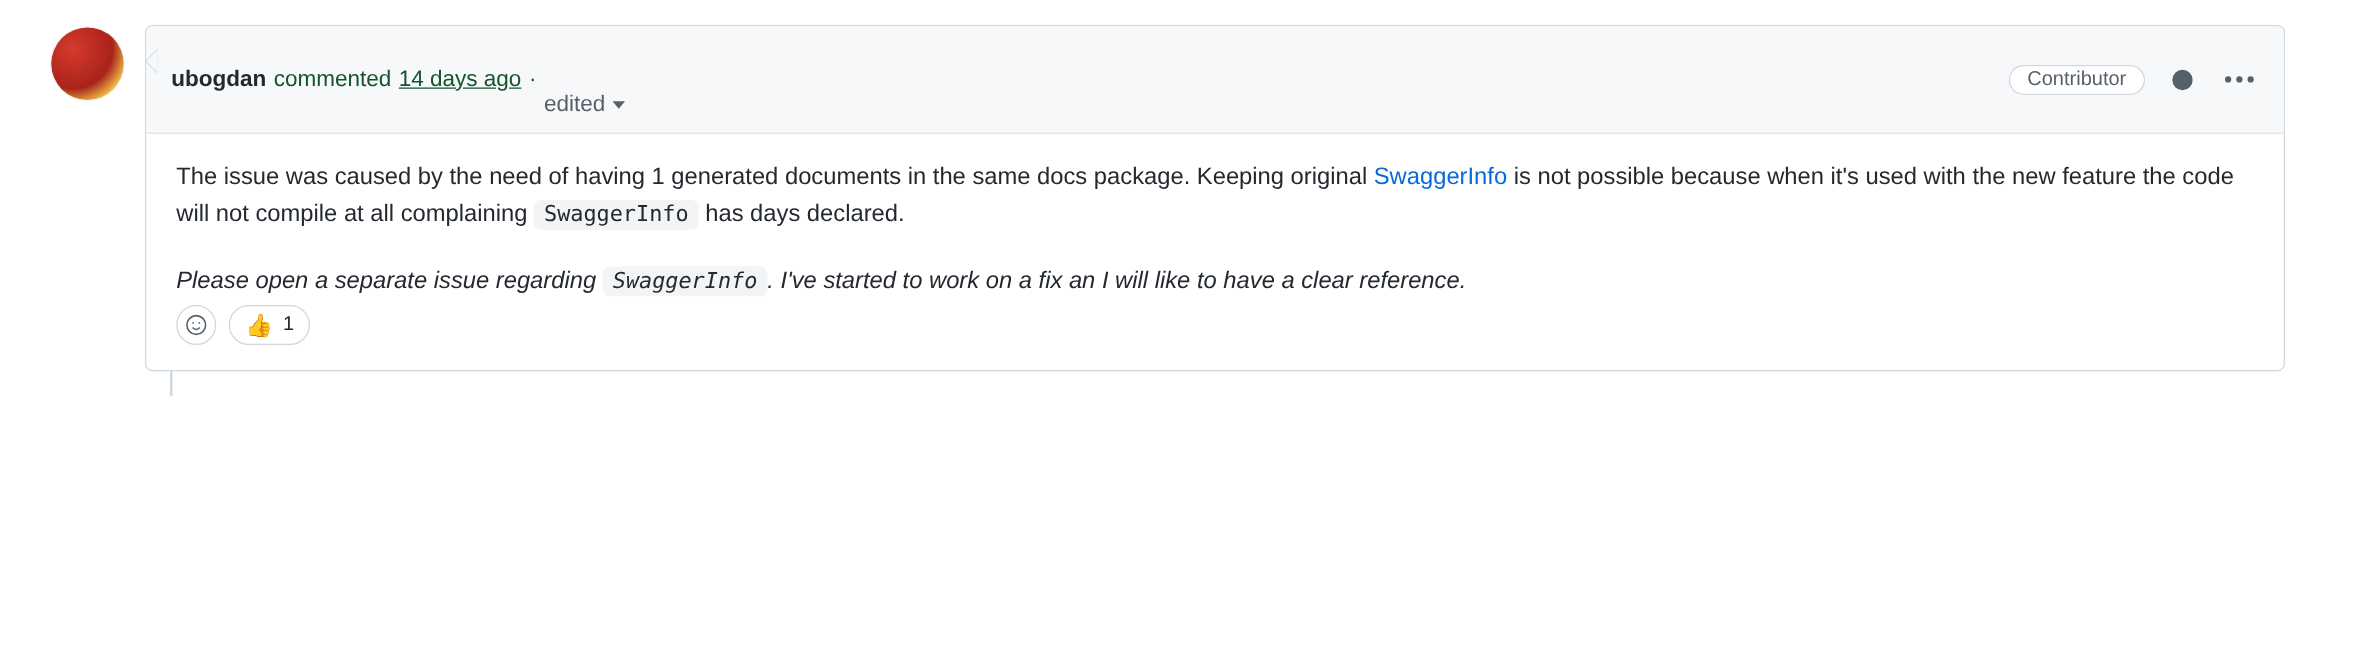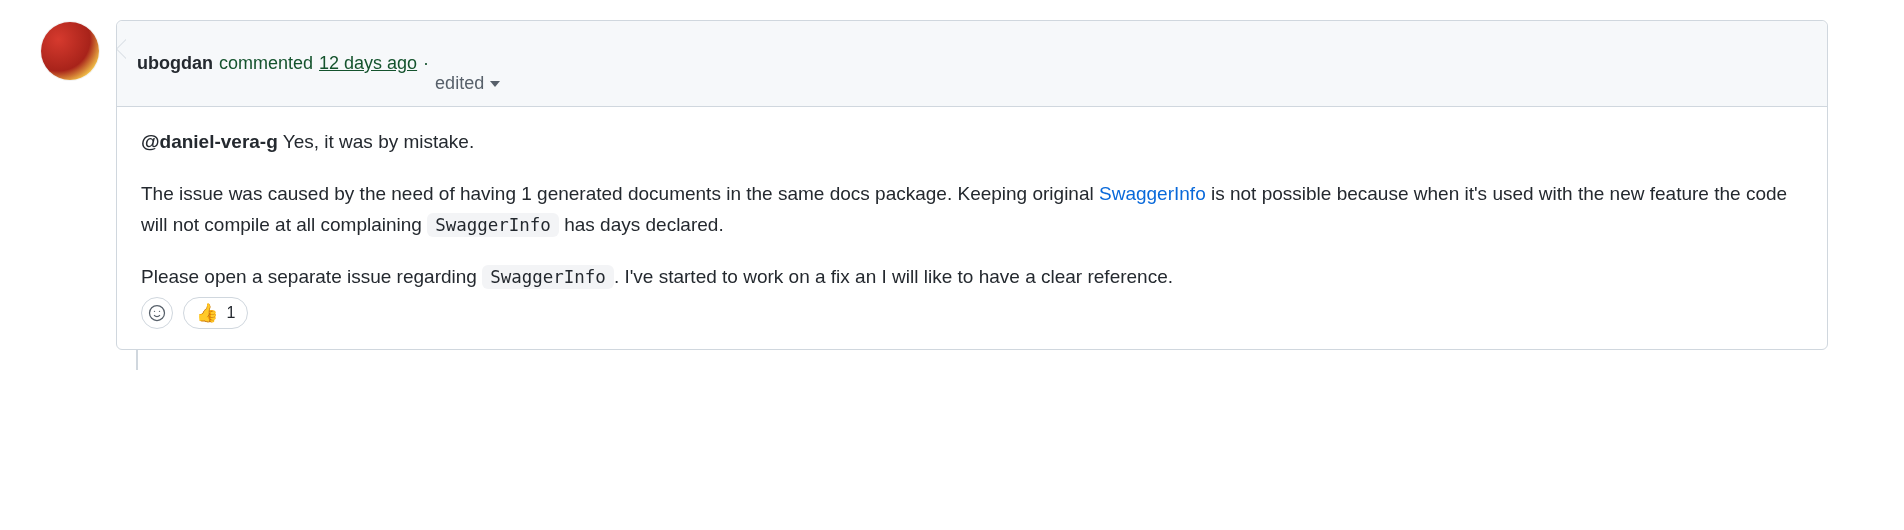--- a/index.html
+++ b/index.html
@@ -147,21 +147,21 @@
     background: #57606a;
     border-radius: 50%;
   }
   .comment-body {
     padding: 20px 24px;
     font-size: 19px;
     line-height: 1.6;
     color: #24292f;
   }
   .comment-body p { margin-bottom: 22px; }
-  .comment-body p:last-of-type { margin-bottom: 0; }
+  .comment-body p:last-of-type { margin-bottom: 0; font-style: italic; }
   .mention {
     font-weight: 600;
     color: #24292f;
     text-decoration: none;
   }
   .code-ref {
     color: #0969da;
     text-decoration: none;
   }
   code.inline {
@@ -213,33 +213,48 @@
     <a href="#" class="avatar" aria-label="user avatar"></a>
   </div>
 
   <div class="timeline">
     <div class="comment-box">
 
       <div class="comment-header">
         <div class="header-left">
           <a href="#" class="author-link">ubogdan</a>
           <span class="muted">commented</span>
-          <a href="#" class="muted">12 days ago</a>
+          <a href="#" class="muted">14 days ago</a>
           <span class="muted">·</span>
           <button class="edited-btn">
             <span>edited</span>
             <span class="caret-down"></span>
           </button>
         </div>
+        <div class="header-right">
+          <span class="badge">Contributor</span>
+          <button class="icon-btn" aria-label="add reaction">
+            <svg class="smiley-svg" viewBox="0 0 24 24">
+              <circle cx="12" cy="12" r="9"></circle>
+              <circle cx="9" cy="10" r="0.8" fill="#57606a" stroke="none"></circle>
+              <circle cx="15" cy="10" r="0.8" fill="#57606a" stroke="none"></circle>
+              <path d="M8.5 14.5c1 1.2 2.2 1.8 3.5 1.8s2.5-.6 3.5-1.8"></path>
+            </svg>
+          </button>
+          <button class="icon-btn" aria-label="more options">
+            <span class="kebab">
+                <span></span>
+                <span></span>
+                <span></span>
+              </span>
+          </button>
+        </div>
       </div>
 
       <div class="comment-body">
-        <p>
-          <a href="#" class="mention">@daniel-vera-g</a><span> Yes, it was by mistake.</span>
-        </p>
         <p>
           <span>The issue was caused by the need of having 1 generated documents in the same docs package. Keeping original </span><a href="#" class="code-ref">SwaggerInfo</a><span> is not possible because when it's used with the new feature the code will not compile at all complaining </span><code class="inline">SwaggerInfo</code><span> has days declared.</span>
         </p>
         <p>
           <span>Please open a separate issue regarding </span><code class="inline">SwaggerInfo</code><span>. I've started to work on a fix an I will like to have a clear reference.</span>
         </p>
 
         <div class="reaction-bar">
           <button class="reaction-add" aria-label="pick reaction">
             <svg class="smiley-svg" viewBox="0 0 24 24">

